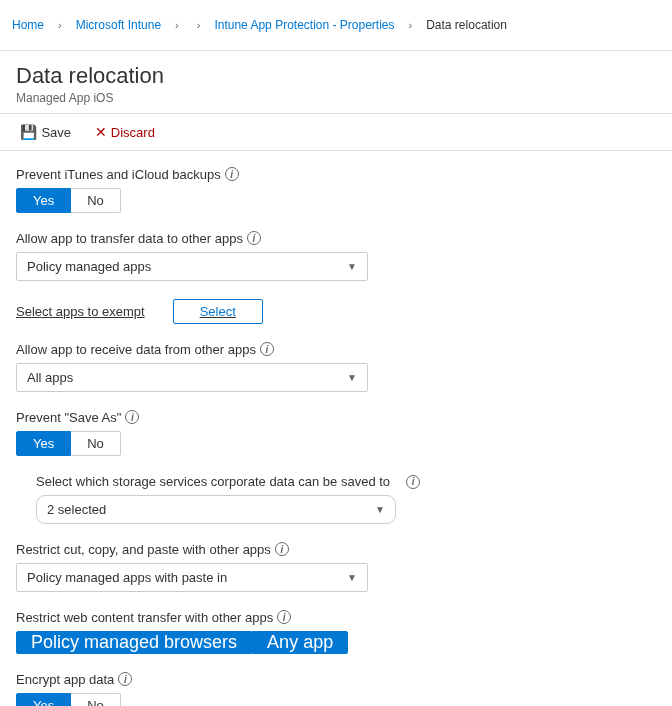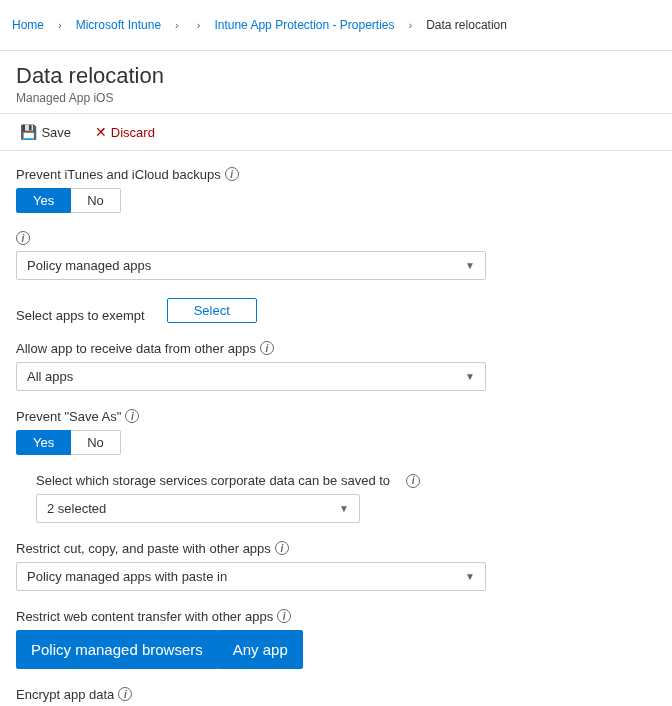--- a/index.html
+++ b/index.html
@@ -45,44 +45,44 @@
     .toggle-btn {
       padding: 4px 16px; border: 1px solid #ccc; cursor: pointer;
       font-size: 13px; background: #fff; color: #333;
     }
     .toggle-btn:first-child { border-radius: 2px 0 0 2px; }
     .toggle-btn:last-child { border-radius: 0 2px 2px 0; border-left: none; }
     .toggle-btn.active-yes { background: #0078d4; color: #fff; border-color: #0078d4; }
 
     .dropdown-select {
       display: flex; align-items: center; justify-content: space-between;
-      width: 470px; padding: 6px 10px; border: 1px solid #ccc;
+      width: 352px; padding: 6px 10px; border: 1px solid #ccc;
       background: #fff; cursor: pointer; font-size: 13px; color: #333;
       border-radius: 2px;
     }
     .chevron { font-size: 10px; color: #666; }
 
     .select-btn {
       padding: 4px 26px; background: #fff; border: 1px solid #0078d4;
       color: #0078d4; cursor: pointer; font-size: 13px; border-radius: 2px;
     }
 
-    .select-apps-row { display: flex; align-items: flex-end; gap: 22px; margin-bottom: 18px; }
+    .select-apps-row { display: flex; align-items: center; gap: 28px; margin-bottom: 18px; text-decoration: underline; }
     .select-apps-label { font-size: 13px; color: #333; }
 
     .sub-group { margin-left: 20px; margin-bottom: 18px; }
     .sub-label {
       display: flex; align-items: center; gap: 16px;
       font-size: 13px; color: #333; margin-bottom: 6px;
     }
 
     .web-content-toggle { display: flex; gap: 0; }
     .web-toggle-btn {
-      padding: 10px 14px; border: 1px solid #ccc; cursor: pointer;
-      font-size: 15px; background: #fff; color: #333;
+      padding: 0 14px; border: 1px solid #ccc; cursor: pointer;
+      font-size: 18px; background: #fff; color: #333;
     }
     .web-toggle-btn:first-child { border-radius: 2px 0 0 2px; }
     .web-toggle-btn:last-child { border-radius: 0 2px 2px 0; border-left: none; }
     .web-toggle-btn.active-policy { background: #0078d4; color: #fff; border-color: #0078d4; }
     .web-toggle-btn.active-any { background: #0078d4; color: #fff; border-color: #0078d4; border-left: 1px solid #0078d4; }
   </style>
 </head>
 <body>
 
 <nav class="breadcrumb">
@@ -120,20 +120,21 @@
       <span class="info-icon">i</span>
     </div>
     <div class="toggle-group">
       <button class="toggle-btn active-yes">Yes</button>
       <button class="toggle-btn">No</button>
     </div>
   </div>
 
   <div class="form-group">
     <div class="form-label">
+      <span>Allow app to transfer data to other apps</span>
       <span class="info-icon">i</span>
     </div>
     <div class="dropdown-select">
       <span>Policy managed apps</span>
       <span class="chevron">▼</span>
     </div>
   </div>
 
   <div class="select-apps-row">
     <span class="select-apps-label">Select apps to exempt</span>
@@ -160,21 +161,21 @@
       <button class="toggle-btn active-yes">Yes</button>
       <button class="toggle-btn">No</button>
     </div>
   </div>
 
   <div class="sub-group">
     <div class="sub-label">
       <span>Select which storage services corporate data can be saved to</span>
       <span class="info-icon">i</span>
     </div>
-    <div class="dropdown-select" style="width:324px;">
+    <div class="dropdown-select" style="width:360px;border-radius:9px;">
       <span>2 selected</span>
       <span class="chevron">▼</span>
     </div>
   </div>
 
   <div class="form-group">
     <div class="form-label">
       <span>Restrict cut, copy, and paste with other apps</span>
       <span class="info-icon">i</span>
     </div>

